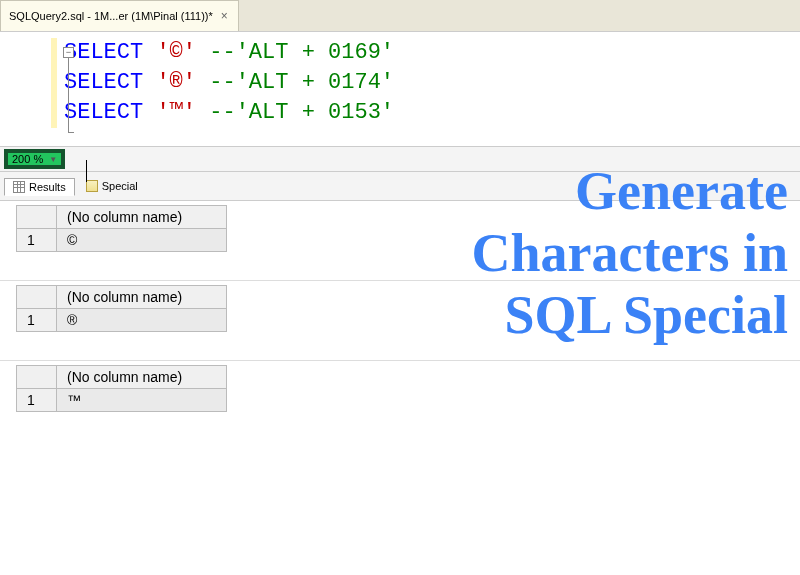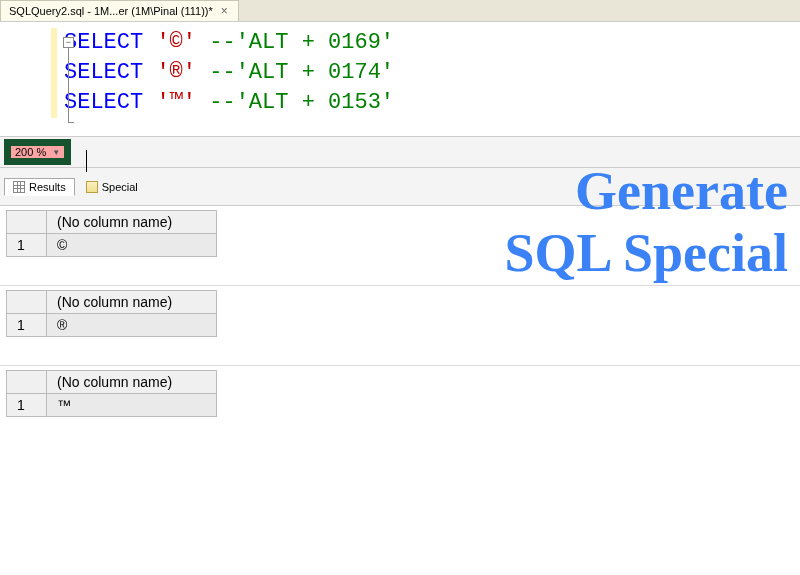--- a/index.html
+++ b/index.html
@@ -6,21 +6,21 @@
   body {
     font-family: "Segoe UI", Tahoma, sans-serif;
     background: #fff;
     width: 800px;
     height: 575px;
     overflow: hidden;
     position: relative;
   }
   .tab-bar {
     background: #e9e6d8;
-    height: 22px;
+    height: 32px;
     display: flex;
     align-items: stretch;
     border-bottom: 1px solid #ccc;
   }
   .tab {
     background: #fdfbec;
     border: 1px solid #c8c5b5;
     border-bottom: none;
     padding: 2px 8px;
     font-size: 11px;
@@ -100,37 +100,37 @@
   .zoom-bar {
     display: flex;
     align-items: center;
     gap: 4px;
     padding: 2px 4px;
     font-size: 11px;
     border-top: 1px solid #ccc;
     background: #f4f4f4;
   }
   .zoom-select {
-    border: 7px solid #14532d;
-    background: #fca5a5;
+    border: 4px solid #14532d;
+    background: #22c55e;
     padding: 0 4px;
     font-size: 11px;
     display: flex;
     align-items: center;
     gap: 6px;
     cursor: pointer;
   }
   .zoom-arrow { font-size: 8px; color: #555; }
   .result-tabs {
     display: flex;
     align-items: center;
     background: #f4f4f4;
     border-top: 1px solid #ccc;
     border-bottom: 1px solid #ccc;
-    height: 39px;
+    height: 30px;
     padding-left: 4px;
     gap: 2px;
   }
   .rtab {
     display: flex;
     align-items: center;
     gap: 4px;
     padding: 2px 8px;
     font-size: 11px;
     cursor: pointer;
@@ -157,21 +157,21 @@
     border: 1px solid #888;
   }
   .ricon.msg {
     background: linear-gradient(#f8f0c0,#f0e090);
     border: 1px solid #b8a040;
   }
   .results-area {
     background: #fff;
   }
   .result-block {
-    padding: 4px 6px 28px 6px;
+    padding: 4px 6px 28px 16px;
     border-bottom: 1px solid #ddd;
   }
   .result-block:last-child { border-bottom: none; }
   .grid {
     border-collapse: collapse;
     font-size: 14px;
   }
   .grid th, .grid td {
     border: 1px solid #bbb;
     text-align: left;
@@ -290,14 +290,15 @@
         <td class="rowhead">1</td>
         <td class="cell">™</td>
       </tr>
     </tbody>
       </table>
   </div>
 </div>
 
 <div class="overlay">
   <div>Generate</div>
+  <div>Characters in</div>
   <div>SQL Special</div>
 </div>
 
 </body></html>

